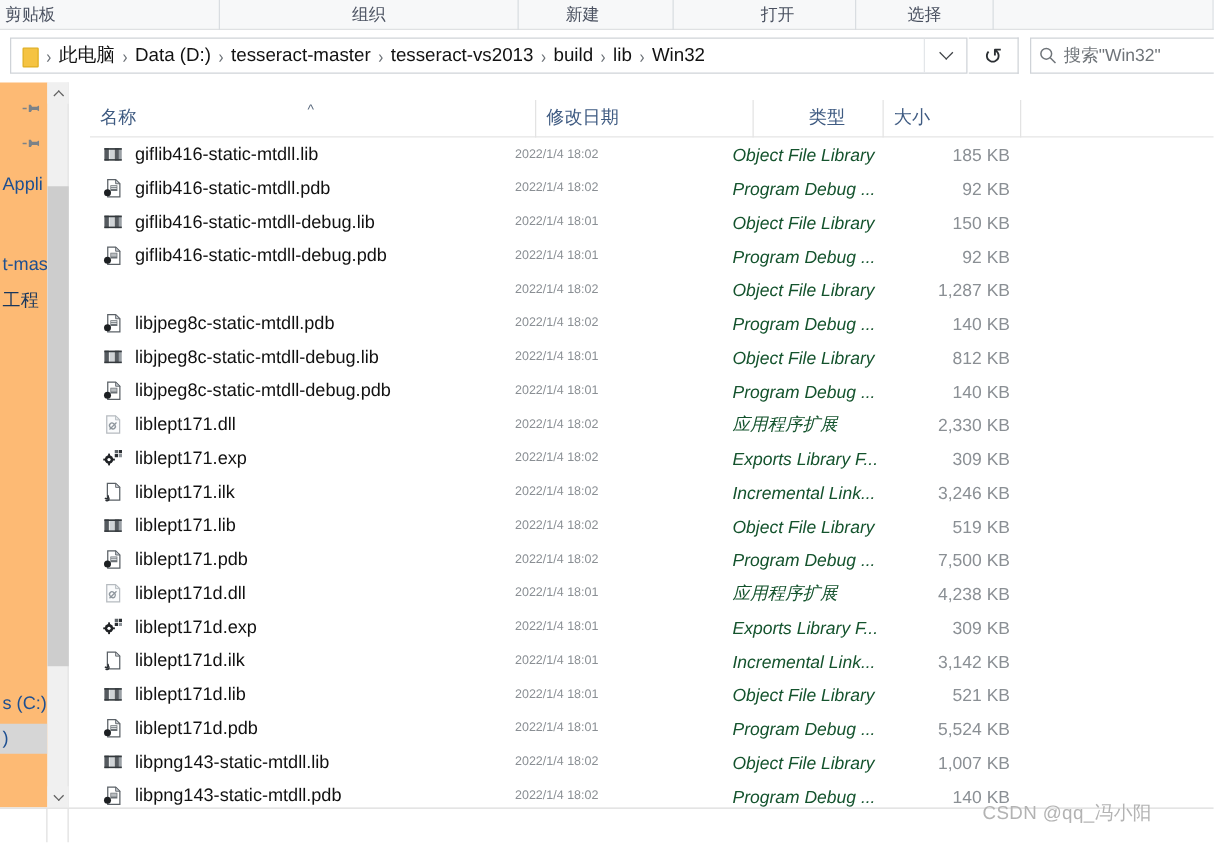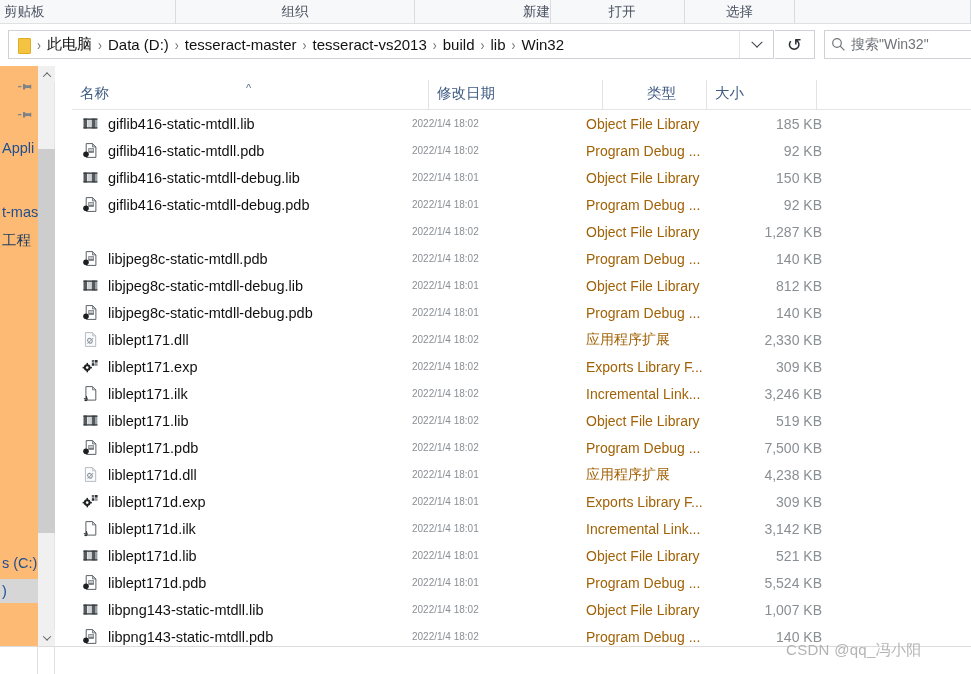--- a/index.html
+++ b/index.html
@@ -274,24 +274,25 @@
   .cell-date {
     left: 356px;
     width: 160px;
     font-size: 10px;
     color: #8a8f94;
   }
   .cell-type {
     left: 530px;
     width: 150px;
     font-size: 14px;
-    color: #a16207;
+    color: #14532d;
+    font-style: italic;
   }
   .cell-size {
-    left: 662px;
+    left: 648px;
     width: 110px;
     font-size: 14px;
     color: #8a8f94;
     justify-content: flex-end;
     padding-right: 6px;
   }
   .fi {
     width: 17px; height: 17px;
     margin-right: 9px;
     flex: none;
@@ -328,21 +329,21 @@
 
 <div id="app">
 
   <div class="ribbon-strip">
       <div class="ribbon-group leftal" style="left: 0px; width: 176px;">
         <span>剪贴板</span>
       </div>
       <div class="ribbon-group" style="left: 176px; width: 239px;">
         <span>组织</span>
       </div>
-      <div class="ribbon-group" style="left: 406px; width: 145px; justify-content: flex-end;">
+      <div class="ribbon-group" style="left: 394px; width: 145px;">
         <span>新建</span>
       </div>
       <div class="ribbon-group" style="left: 560px; width: 125px;">
         <span>打开</span>
       </div>
       <div class="ribbon-group" style="left: 685px; width: 110px;">
         <span>选择</span>
       </div>
       <div class="ribbon-group" style="left: 795px; width: 176px;">
         <span></span>

